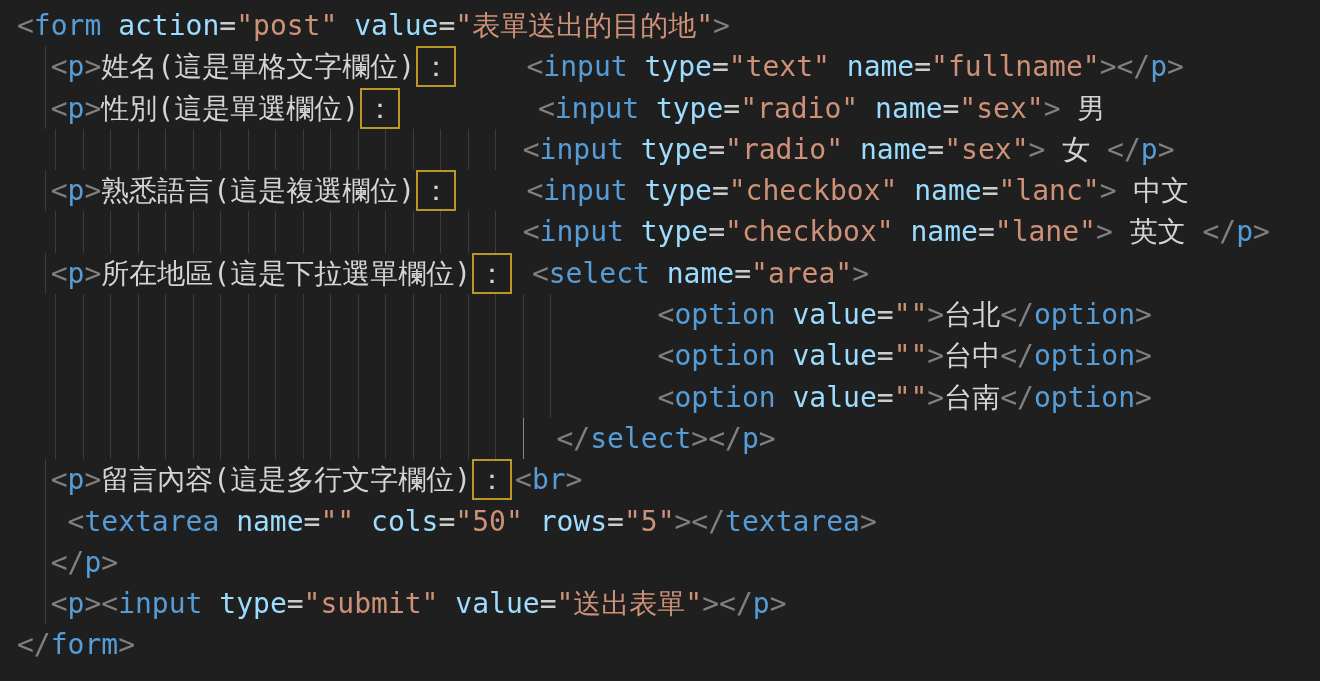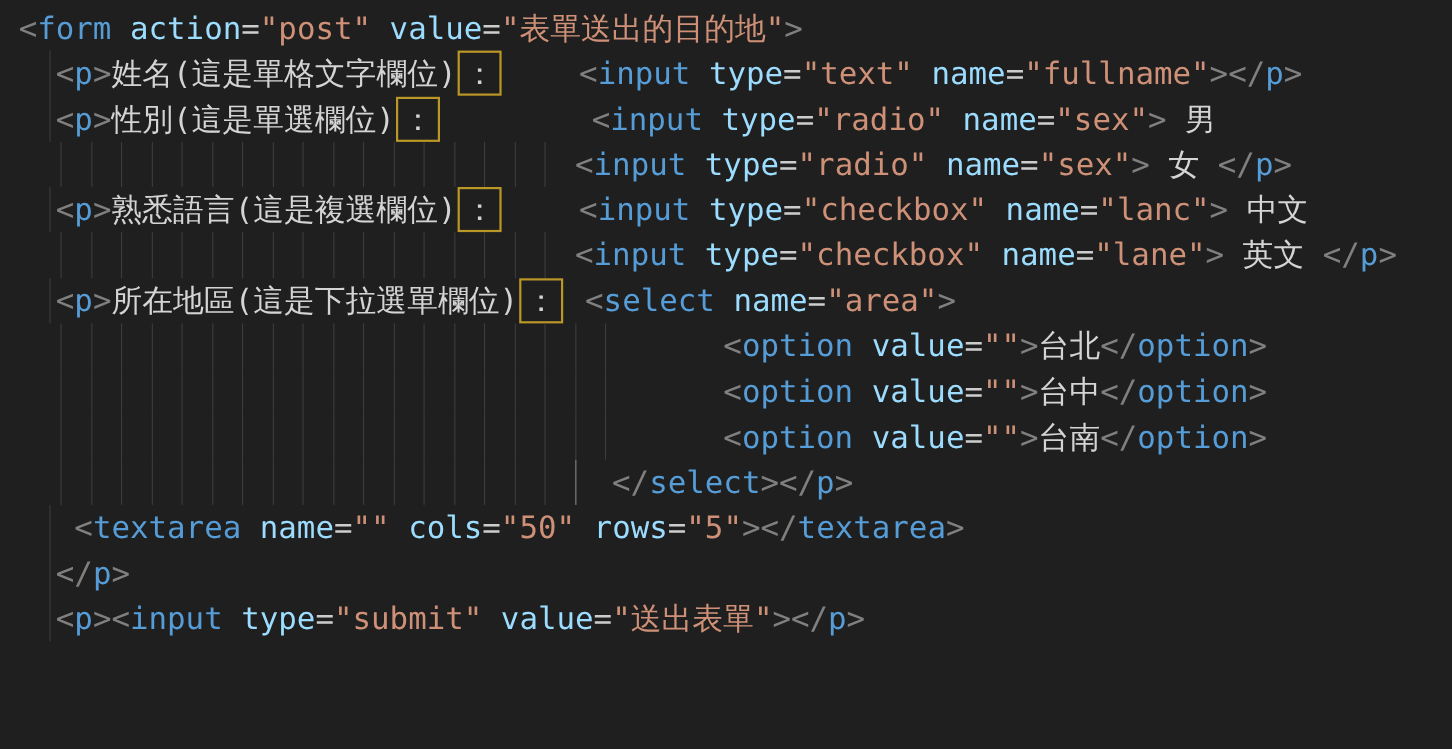--- a/index.html
+++ b/index.html
@@ -41,16 +41,18 @@
     <div class="line"><span class="guide" style="left: 45px;"></span><span class="tok-w">  </span><span class="tok-g">&lt;</span><span class="tok-t">p</span><span class="tok-g">&gt;</span><span class="tok-x">姓名(這是單格文字欄位)</span><span class="tok-u">：</span><span class="tok-w">    </span><span class="tok-g">&lt;</span><span class="tok-t">input</span><span class="tok-x"> </span><span class="tok-a">type</span><span class="tok-o">=</span><span class="tok-s">"text"</span><span class="tok-x"> </span><span class="tok-a">name</span><span class="tok-o">=</span><span class="tok-s">"fullname"</span><span class="tok-g">&gt;</span><span class="tok-g">&lt;/</span><span class="tok-t">p</span><span class="tok-g">&gt;</span></div>
     <div class="line"><span class="guide" style="left: 45px;"></span><span class="tok-w">  </span><span class="tok-g">&lt;</span><span class="tok-t">p</span><span class="tok-g">&gt;</span><span class="tok-x">性別(這是單選欄位)</span><span class="tok-u">：</span><span class="tok-w">        </span><span class="tok-g">&lt;</span><span class="tok-t">input</span><span class="tok-x"> </span><span class="tok-a">type</span><span class="tok-o">=</span><span class="tok-s">"radio"</span><span class="tok-x"> </span><span class="tok-a">name</span><span class="tok-o">=</span><span class="tok-s">"sex"</span><span class="tok-g">&gt;</span><span class="tok-x"> 男</span></div>
     <div class="line"><span class="guide" style="left: 55px;"></span><span class="guide" style="left: 82.5px;"></span><span class="guide" style="left: 110px;"></span><span class="guide" style="left: 137.5px;"></span><span class="guide" style="left: 165px;"></span><span class="guide" style="left: 192.5px;"></span><span class="guide" style="left: 220px;"></span><span class="guide" style="left: 247.5px;"></span><span class="guide" style="left: 275px;"></span><span class="guide" style="left: 302.5px;"></span><span class="guide" style="left: 330px;"></span><span class="guide" style="left: 357.5px;"></span><span class="guide" style="left: 385px;"></span><span class="guide" style="left: 412.5px;"></span><span class="guide" style="left: 440px;"></span><span class="guide" style="left: 467.5px;"></span><span class="guide" style="left: 495px;"></span><span class="tok-w">                              </span><span class="tok-g">&lt;</span><span class="tok-t">input</span><span class="tok-x"> </span><span class="tok-a">type</span><span class="tok-o">=</span><span class="tok-s">"radio"</span><span class="tok-x"> </span><span class="tok-a">name</span><span class="tok-o">=</span><span class="tok-s">"sex"</span><span class="tok-g">&gt;</span><span class="tok-x"> 女 </span><span class="tok-g">&lt;/</span><span class="tok-t">p</span><span class="tok-g">&gt;</span></div>
     <div class="line"><span class="guide" style="left: 45px;"></span><span class="tok-w">  </span><span class="tok-g">&lt;</span><span class="tok-t">p</span><span class="tok-g">&gt;</span><span class="tok-x">熟悉語言(這是複選欄位)</span><span class="tok-u">：</span><span class="tok-w">    </span><span class="tok-g">&lt;</span><span class="tok-t">input</span><span class="tok-x"> </span><span class="tok-a">type</span><span class="tok-o">=</span><span class="tok-s">"checkbox"</span><span class="tok-x"> </span><span class="tok-a">name</span><span class="tok-o">=</span><span class="tok-s">"lanc"</span><span class="tok-g">&gt;</span><span class="tok-x"> 中文</span></div>
     <div class="line"><span class="guide" style="left: 55px;"></span><span class="guide" style="left: 82.5px;"></span><span class="guide" style="left: 110px;"></span><span class="guide" style="left: 137.5px;"></span><span class="guide" style="left: 165px;"></span><span class="guide" style="left: 192.5px;"></span><span class="guide" style="left: 220px;"></span><span class="guide" style="left: 247.5px;"></span><span class="guide" style="left: 275px;"></span><span class="guide" style="left: 302.5px;"></span><span class="guide" style="left: 330px;"></span><span class="guide" style="left: 357.5px;"></span><span class="guide" style="left: 385px;"></span><span class="guide" style="left: 412.5px;"></span><span class="guide" style="left: 440px;"></span><span class="guide" style="left: 467.5px;"></span><span class="guide" style="left: 495px;"></span><span class="tok-w">                              </span><span class="tok-g">&lt;</span><span class="tok-t">input</span><span class="tok-x"> </span><span class="tok-a">type</span><span class="tok-o">=</span><span class="tok-s">"checkbox"</span><span class="tok-x"> </span><span class="tok-a">name</span><span class="tok-o">=</span><span class="tok-s">"lane"</span><span class="tok-g">&gt;</span><span class="tok-x"> 英文 </span><span class="tok-g">&lt;/</span><span class="tok-t">p</span><span class="tok-g">&gt;</span></div>
     <div class="line"><span class="guide" style="left: 45px;"></span><span class="tok-w">  </span><span class="tok-g">&lt;</span><span class="tok-t">p</span><span class="tok-g">&gt;</span><span class="tok-x">所在地區(這是下拉選單欄位)</span><span class="tok-u">：</span><span class="tok-w"> </span><span class="tok-g">&lt;</span><span class="tok-t">select</span><span class="tok-x"> </span><span class="tok-a">name</span><span class="tok-o">=</span><span class="tok-s">"area"</span><span class="tok-g">&gt;</span></div>
     <div class="line"><span class="guide" style="left: 55px;"></span><span class="guide" style="left: 82.5px;"></span><span class="guide" style="left: 110px;"></span><span class="guide" style="left: 137.5px;"></span><span class="guide" style="left: 165px;"></span><span class="guide" style="left: 192.5px;"></span><span class="guide" style="left: 220px;"></span><span class="guide" style="left: 247.5px;"></span><span class="guide" style="left: 275px;"></span><span class="guide" style="left: 302.5px;"></span><span class="guide" style="left: 330px;"></span><span class="guide" style="left: 357.5px;"></span><span class="guide" style="left: 385px;"></span><span class="guide" style="left: 412.5px;"></span><span class="guide" style="left: 440px;"></span><span class="guide" style="left: 467.5px;"></span><span class="guide" style="left: 495px;"></span><span class="guide" style="left: 522.5px;"></span><span class="guide" style="left: 550px;"></span><span class="tok-w">                                      </span><span class="tok-g">&lt;</span><span class="tok-t">option</span><span class="tok-x"> </span><span class="tok-a">value</span><span class="tok-o">=</span><span class="tok-s">""</span><span class="tok-g">&gt;</span><span class="tok-x">台北</span><span class="tok-g">&lt;/</span><span class="tok-t">option</span><span class="tok-g">&gt;</span></div>
     <div class="line"><span class="guide" style="left: 55px;"></span><span class="guide" style="left: 82.5px;"></span><span class="guide" style="left: 110px;"></span><span class="guide" style="left: 137.5px;"></span><span class="guide" style="left: 165px;"></span><span class="guide" style="left: 192.5px;"></span><span class="guide" style="left: 220px;"></span><span class="guide" style="left: 247.5px;"></span><span class="guide" style="left: 275px;"></span><span class="guide" style="left: 302.5px;"></span><span class="guide" style="left: 330px;"></span><span class="guide" style="left: 357.5px;"></span><span class="guide" style="left: 385px;"></span><span class="guide" style="left: 412.5px;"></span><span class="guide" style="left: 440px;"></span><span class="guide" style="left: 467.5px;"></span><span class="guide" style="left: 495px;"></span><span class="guide" style="left: 522.5px;"></span><span class="guide" style="left: 550px;"></span><span class="tok-w">                                      </span><span class="tok-g">&lt;</span><span class="tok-t">option</span><span class="tok-x"> </span><span class="tok-a">value</span><span class="tok-o">=</span><span class="tok-s">""</span><span class="tok-g">&gt;</span><span class="tok-x">台中</span><span class="tok-g">&lt;/</span><span class="tok-t">option</span><span class="tok-g">&gt;</span></div>
     <div class="line"><span class="guide" style="left: 55px;"></span><span class="guide" style="left: 82.5px;"></span><span class="guide" style="left: 110px;"></span><span class="guide" style="left: 137.5px;"></span><span class="guide" style="left: 165px;"></span><span class="guide" style="left: 192.5px;"></span><span class="guide" style="left: 220px;"></span><span class="guide" style="left: 247.5px;"></span><span class="guide" style="left: 275px;"></span><span class="guide" style="left: 302.5px;"></span><span class="guide" style="left: 330px;"></span><span class="guide" style="left: 357.5px;"></span><span class="guide" style="left: 385px;"></span><span class="guide" style="left: 412.5px;"></span><span class="guide" style="left: 440px;"></span><span class="guide" style="left: 467.5px;"></span><span class="guide" style="left: 495px;"></span><span class="guide" style="left: 522.5px;"></span><span class="guide" style="left: 550px;"></span><span class="tok-w">                                      </span><span class="tok-g">&lt;</span><span class="tok-t">option</span><span class="tok-x"> </span><span class="tok-a">value</span><span class="tok-o">=</span><span class="tok-s">""</span><span class="tok-g">&gt;</span><span class="tok-x">台南</span><span class="tok-g">&lt;/</span><span class="tok-t">option</span><span class="tok-g">&gt;</span></div>
     <div class="line"><span class="guide" style="left: 55px;"></span><span class="guide" style="left: 82.5px;"></span><span class="guide" style="left: 110px;"></span><span class="guide" style="left: 137.5px;"></span><span class="guide" style="left: 165px;"></span><span class="guide" style="left: 192.5px;"></span><span class="guide" style="left: 220px;"></span><span class="guide" style="left: 247.5px;"></span><span class="guide" style="left: 275px;"></span><span class="guide" style="left: 302.5px;"></span><span class="guide" style="left: 330px;"></span><span class="guide" style="left: 357.5px;"></span><span class="guide" style="left: 385px;"></span><span class="guide" style="left: 412.5px;"></span><span class="guide" style="left: 440px;"></span><span class="guide" style="left: 467.5px;"></span><span class="guide" style="left: 495px;"></span><span class="guide active" style="left: 522.5px;"></span><span class="tok-w">                                </span><span class="tok-g">&lt;/</span><span class="tok-t">select</span><span class="tok-g">&gt;</span><span class="tok-g">&lt;/</span><span class="tok-t">p</span><span class="tok-g">&gt;</span></div>
+    <div class="line"><span class="guide" style="left: 45px;"></span><span class="tok-w">  </span><span class="tok-g">&lt;</span><span class="tok-t">p</span><span class="tok-g">&gt;</span><span class="tok-x">留言內容(這是多行文字欄位)</span><span class="tok-u">：</span><span class="tok-g">&lt;</span><span class="tok-t">br</span><span class="tok-g">&gt;</span></div>
     <div class="line"><span class="guide" style="left: 45px;"></span><span class="tok-w">   </span><span class="tok-g">&lt;</span><span class="tok-t">textarea</span><span class="tok-x"> </span><span class="tok-a">name</span><span class="tok-o">=</span><span class="tok-s">""</span><span class="tok-x"> </span><span class="tok-a">cols</span><span class="tok-o">=</span><span class="tok-s">"50"</span><span class="tok-x"> </span><span class="tok-a">rows</span><span class="tok-o">=</span><span class="tok-s">"5"</span><span class="tok-g">&gt;</span><span class="tok-g">&lt;/</span><span class="tok-t">textarea</span><span class="tok-g">&gt;</span></div>
     <div class="line"><span class="guide" style="left: 45px;"></span><span class="tok-w">  </span><span class="tok-g">&lt;/</span><span class="tok-t">p</span><span class="tok-g">&gt;</span></div>
     <div class="line"><span class="guide" style="left: 45px;"></span><span class="tok-w">  </span><span class="tok-g">&lt;</span><span class="tok-t">p</span><span class="tok-g">&gt;</span><span class="tok-g">&lt;</span><span class="tok-t">input</span><span class="tok-x"> </span><span class="tok-a">type</span><span class="tok-o">=</span><span class="tok-s">"submit"</span><span class="tok-x"> </span><span class="tok-a">value</span><span class="tok-o">=</span><span class="tok-s">"送出表單"</span><span class="tok-g">&gt;</span><span class="tok-g">&lt;/</span><span class="tok-t">p</span><span class="tok-g">&gt;</span></div>
+    <div class="line"><span class="tok-g">&lt;/</span><span class="tok-t">form</span><span class="tok-g">&gt;</span></div>
   </div>
 
 </body></html>

